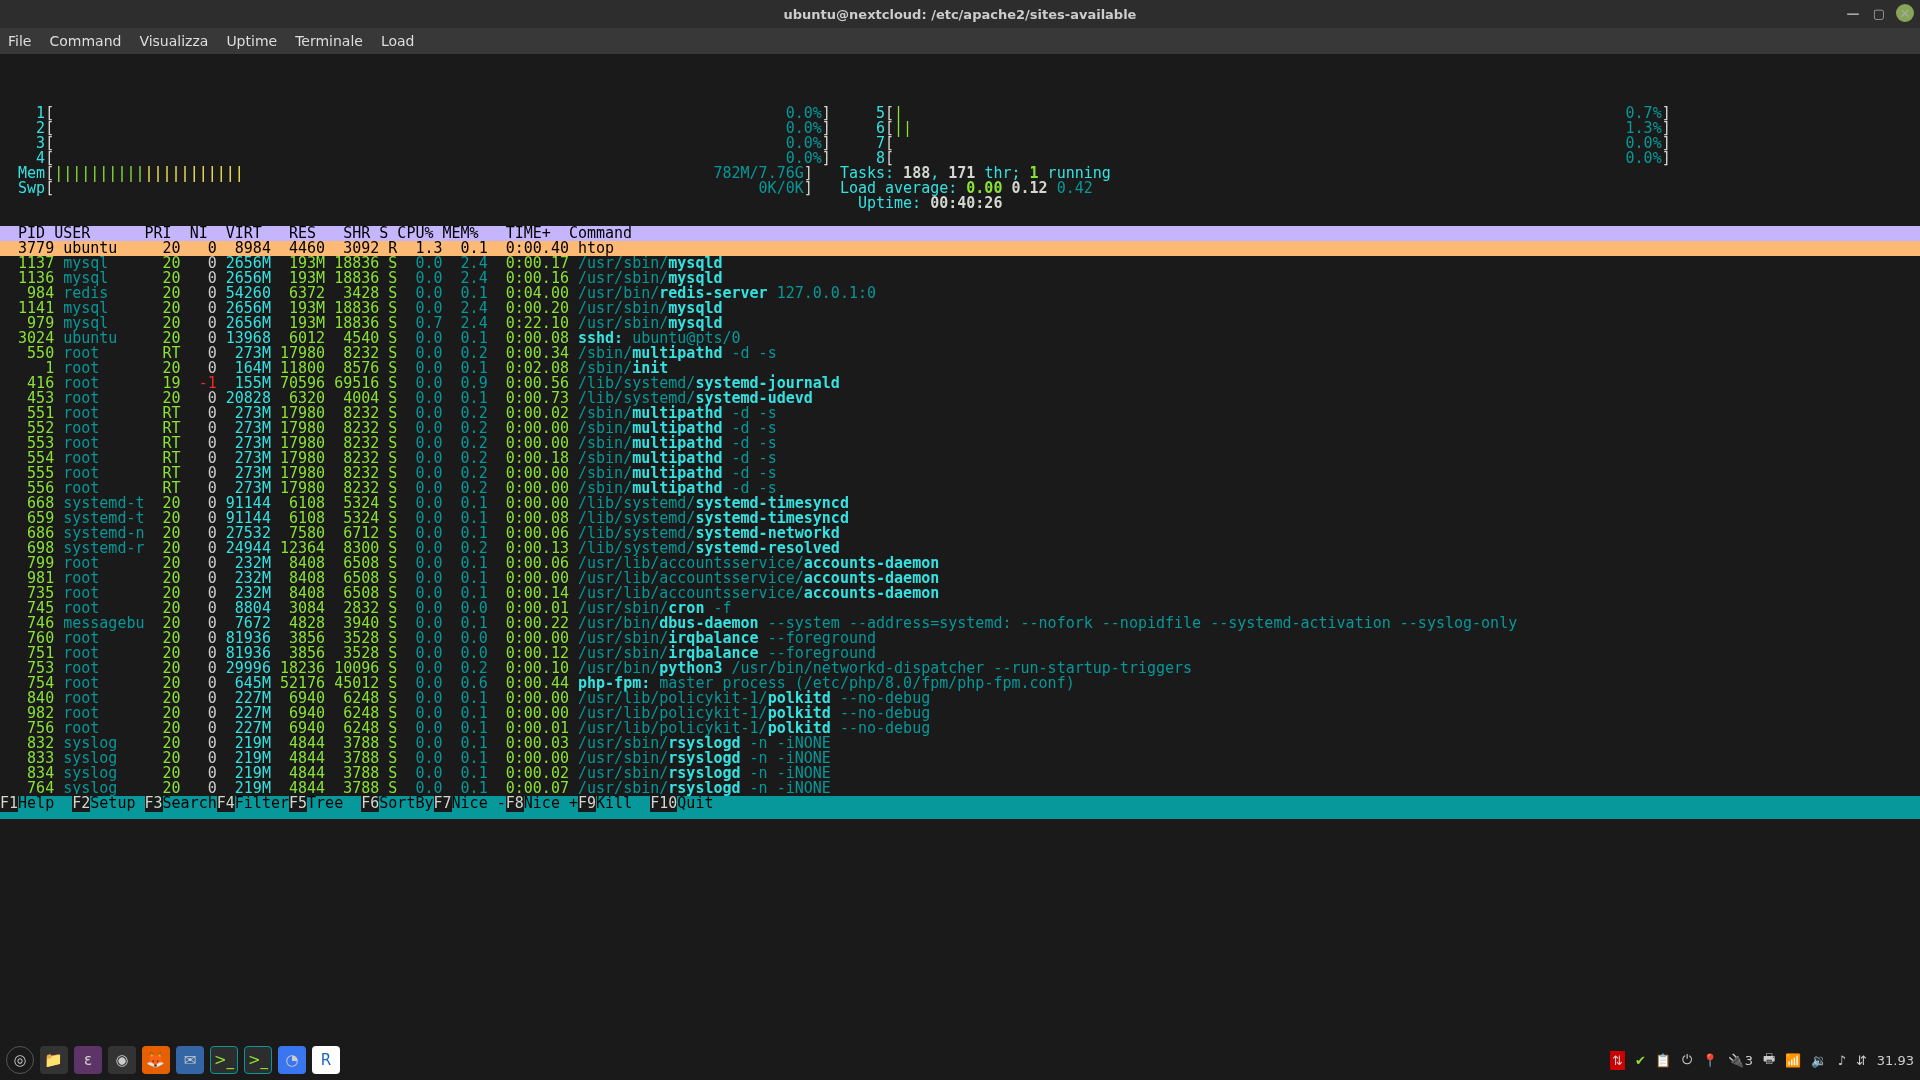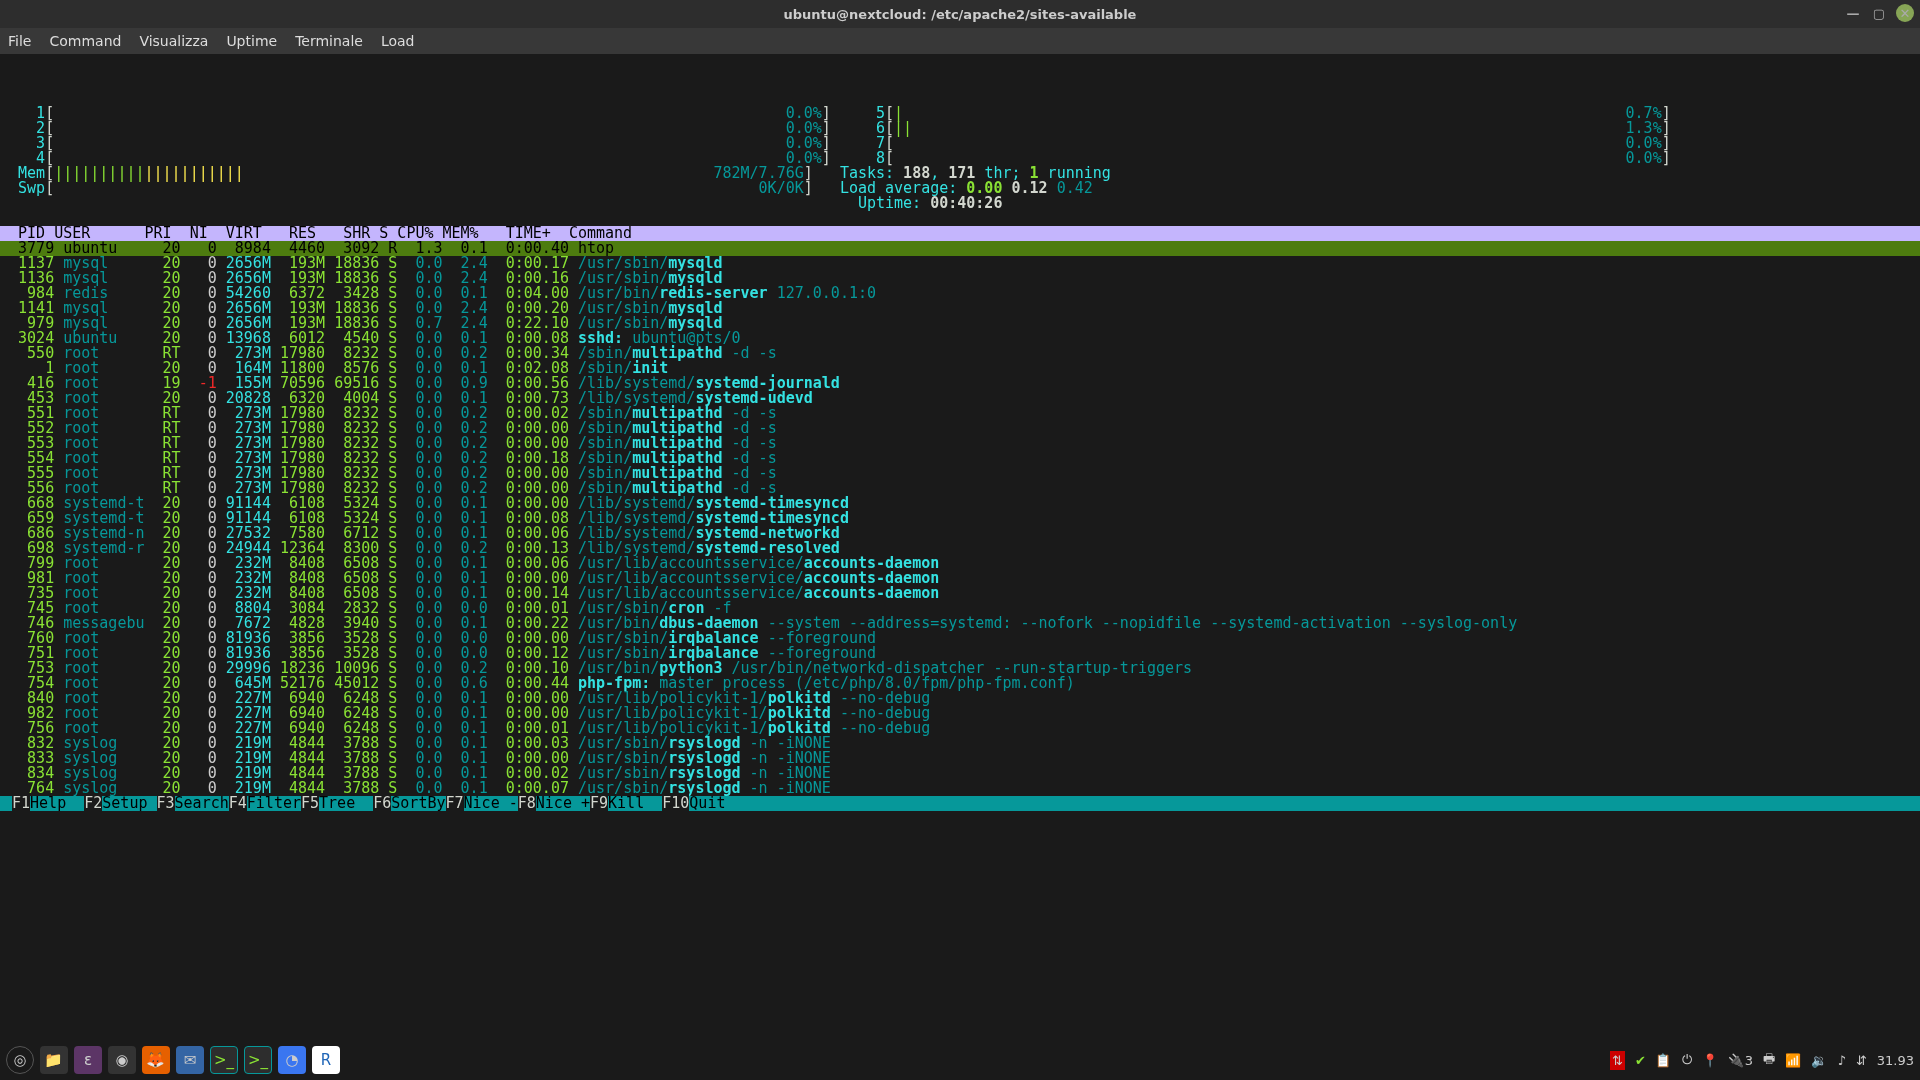--- a/index.html
+++ b/index.html
@@ -13,23 +13,23 @@
   .menubar span { cursor:pointer; }
   .term { position:absolute; top:54px; left:0; right:0; bottom:0; background:#1a1a1a; font-family:"DejaVu Sans Mono","Liberation Mono",monospace; font-size:15px; line-height:15px; white-space:pre; padding-top:8px;margin-top:44px; }
   .cyan { color:#34e2e2; }
   .green { color:#8ae234; }
   .red { color:#ef2929; }
   .white { color:#d3d7cf; }
   .dimcyan { color:#06989a; }
   .yellow { color:#fce94f; }
   .bold { font-weight:bold; }
   .hdr { background:#c4b5fd; color:#000; }
-  .sel { background:#4d7c0f; color:#000; }
+  .sel { background:#fdba74; color:#000; }
   .process-line { height:15px; }
-  .fbar { background:#06989a; color:#000; height:15px;padding-left:12px; }
+  .fbar { background:#06989a; color:#000; height:23px; }
   .fbar .fkey { background:#1a1a1a; color:#d3d7cf; }
   .taskbar { position:absolute; bottom:0; left:0; right:0; height:40px; background:#1a1a1a; display:flex; align-items:center; padding:0 6px; }
   .taskbar .left { display:flex; gap:6px; align-items:center; }
   .taskbar .right { margin-left:auto; display:flex; gap:10px; align-items:center; color:#ccc; font-size:13px; }
   .ticon { width:28px; height:28px; background:#333; border-radius:4px; display:flex; align-items:center; justify-content:center; color:#ccc; font-size:15px; }
   .ticon.mint { background:#1a1a1a; border:1px solid #555; border-radius:50%; }
   .ticon.ff { background:#e66000; }
   .ticon.term-ic { background:#2d2d2d; color:#8ae234; }
   .ticon.ring { border:1px solid #06989a; }
 </style>

